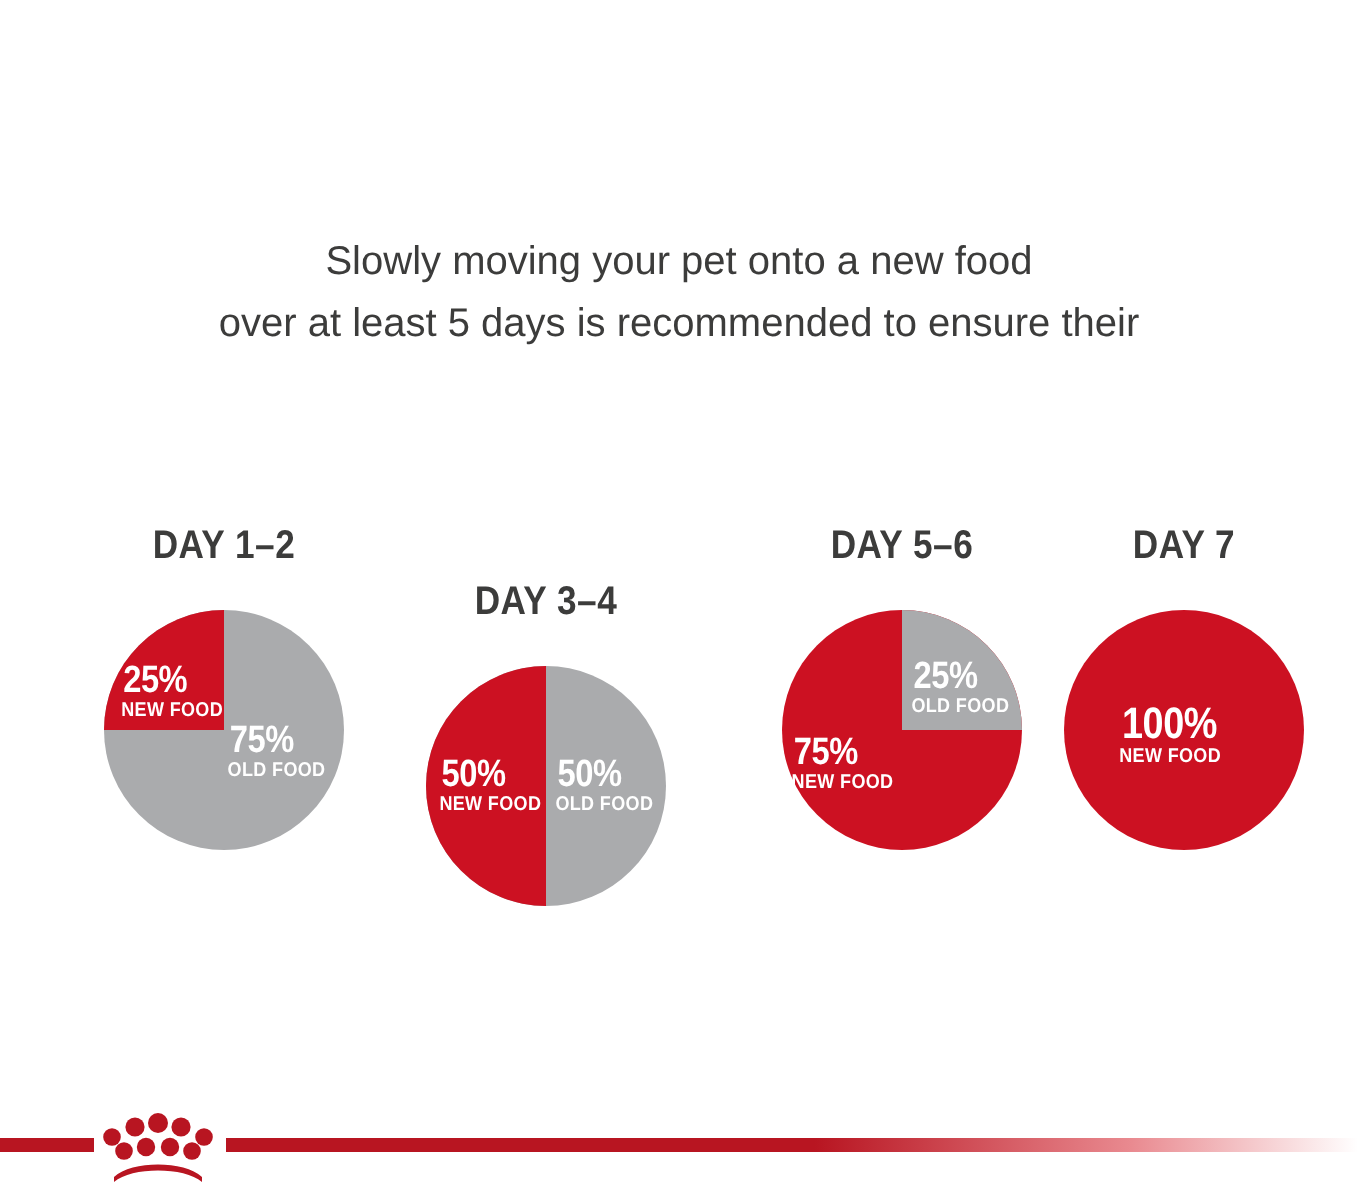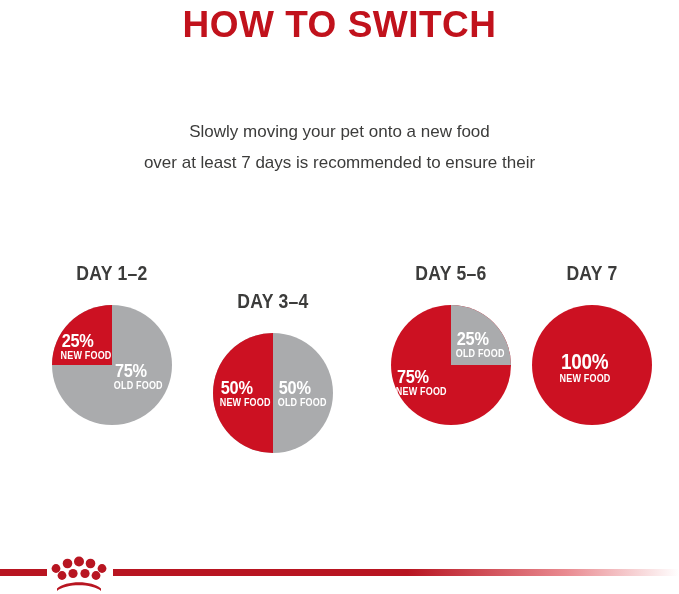--- a/index.html
+++ b/index.html
@@ -32,21 +32,21 @@
   .title-line { display: block; white-space: nowrap; }
 
   
   .intro {
     position: absolute;
     top: 116px;
     left: 0;
     width: 679px;
     text-align: center;
     color: #3C3C3B;
-    font-size: 17px;
+    font-size: 20px;
     line-height: 31px;
     font-weight: normal;
   }
   .intro-line { display: block; white-space: nowrap; }
 
   
   .pies {
     position: absolute;
     top: 262px;
     left: 0;
@@ -141,26 +141,25 @@
     left: 46px;
     top: 0px;
     width: 66px;
     height: 36px;
   }
 </style>
 </head>
 <body>
 
 <div class="title">
-  <span class="title-line">HOW TO SWITCH</span>
 </div>
 
 <div class="intro">
   <span class="intro-line">Slowly moving your pet onto a new food</span>
-  <span class="intro-line">over at least 7 days is recommended to ensure their</span>
+  <span class="intro-line">over at least 5 days is recommended to ensure their</span>
 </div>
 
 <div class="pies">
 
   <div class="pie-cell c0">
     <div class="day-label">DAY 1–2</div>
     <div class="pie-wrap">
       <svg class="pie-svg" viewBox="0 0 120 120">
         <circle cx="60" cy="60" r="60" fill="#AAABAD"></circle>
         <path d="M60 60 L60 0 A60 60 0 0 0 0 60 Z" fill="#CC1122"></path>

